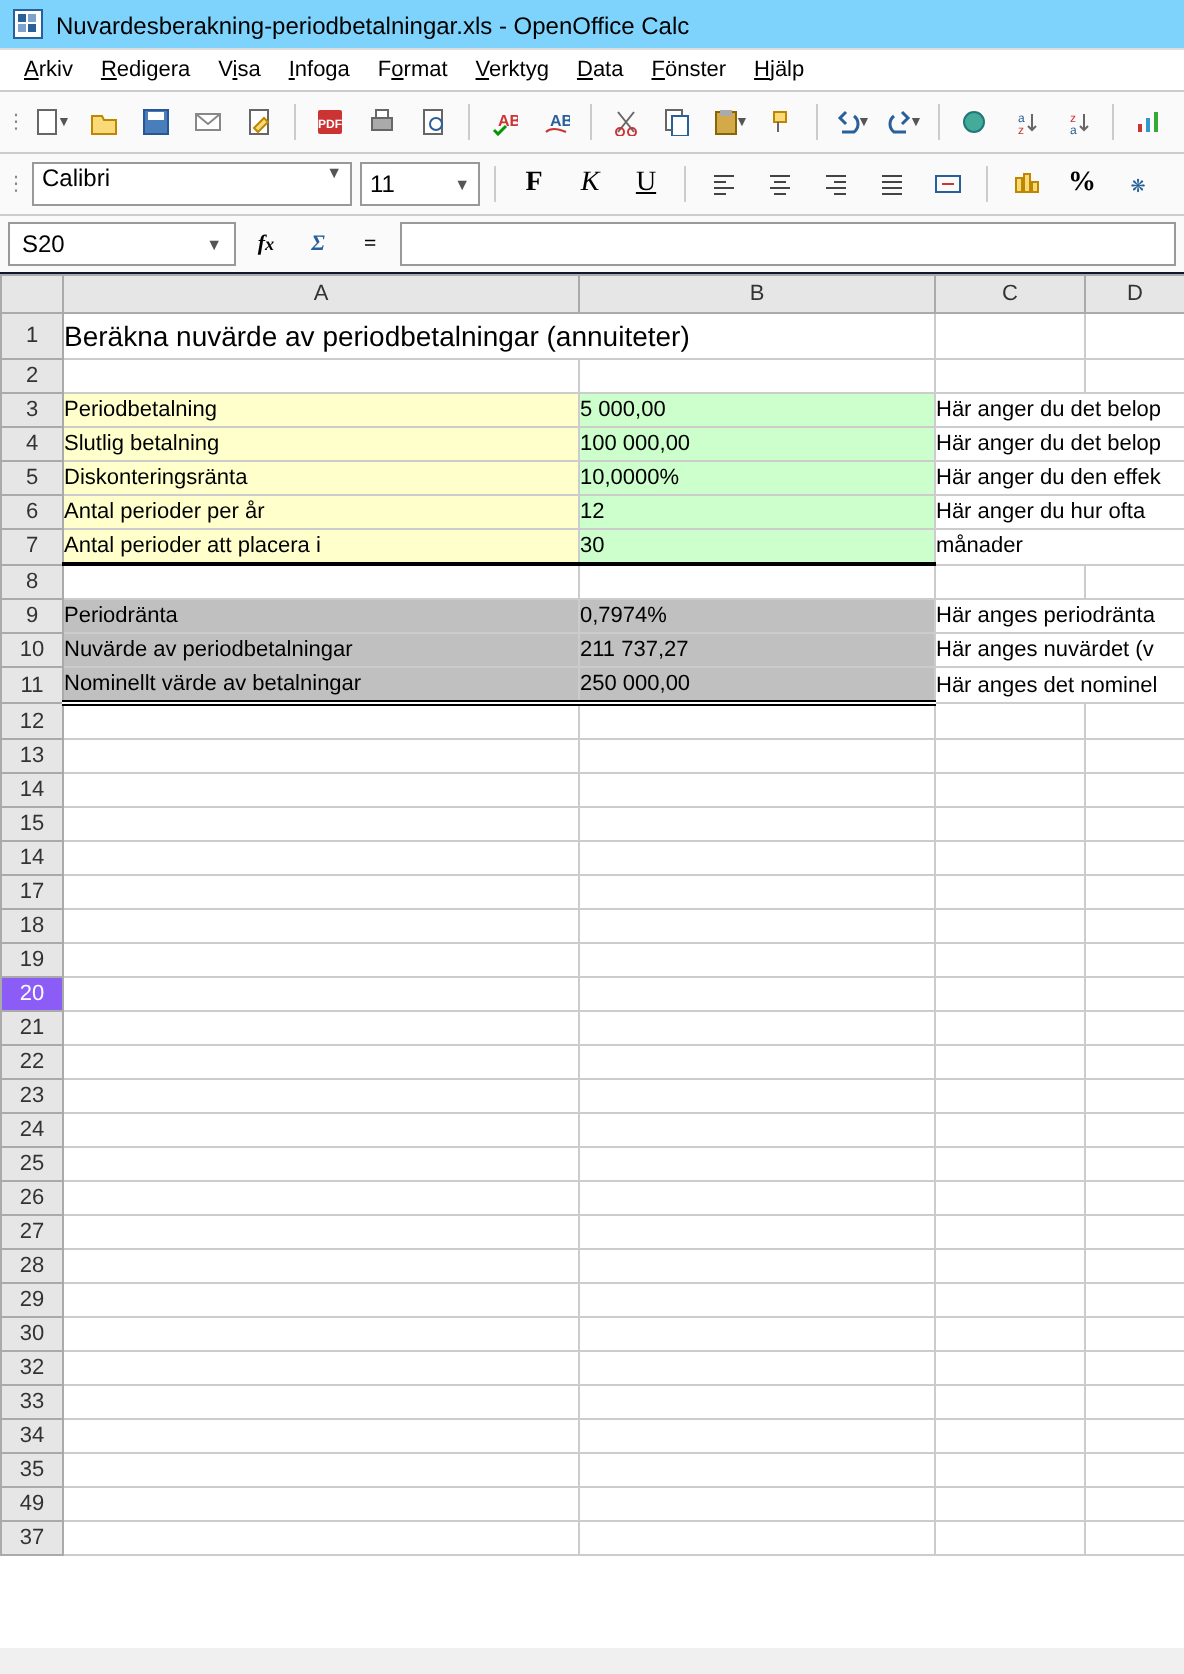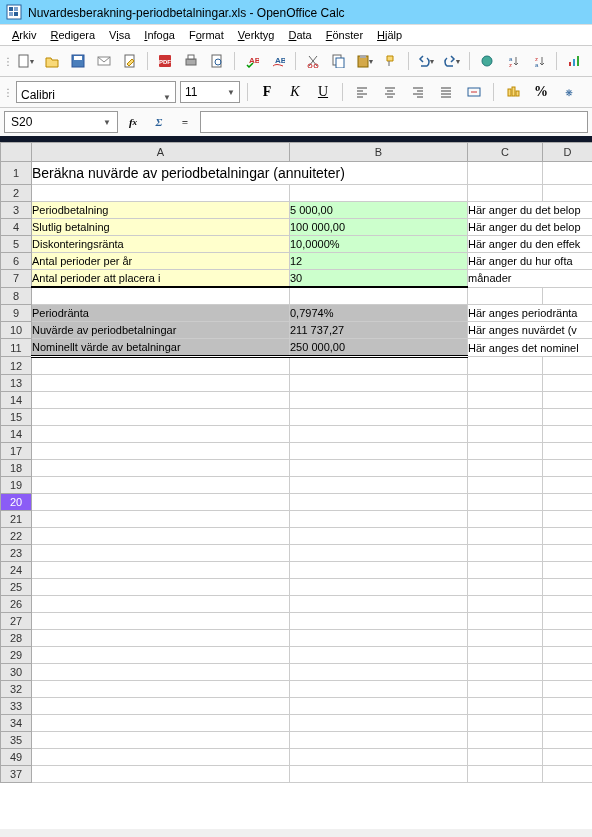--- a/index.html
+++ b/index.html
@@ -8,27 +8,27 @@
 .title-text{font-size:12px;color:#000}
 .menu-bar{background:#fff;padding:2px 6px;display:flex;gap:2px;border-bottom:1px solid #ccc}
 .menu-item{padding:2px 6px;cursor:default}
 .menu-item u{text-decoration:underline}
 .toolbar{background:#fafafa;padding:3px 4px;display:flex;align-items:center;gap:2px;border-bottom:1px solid #ccc;flex-wrap:nowrap;overflow:hidden}
 .tb-btn{width:22px;height:22px;display:inline-flex;align-items:center;justify-content:center;border:1px solid transparent;border-radius:2px;cursor:pointer}
 .tb-sep{width:1px;height:18px;background:#ccc;margin:0 3px}
 .tb-dropdown{display:inline-flex;align-items:center}
 .tb-arrow{font-size:7px;color:#555;margin-left:-2px}
 .font-row{background:#fafafa;padding:3px 4px;display:flex;align-items:center;gap:4px;border-bottom:1px solid #ccc}
-.font-name{width:150px;height:20px;border:1px solid #999;background:#fff;padding:0 4px;display:flex;align-items:flex-end;justify-content:space-between;font-size:12px}
+.font-name{width:150px;height:20px;border:1px solid #999;background:#fff;padding:0 4px;display:flex;align-items:flex-start;justify-content:space-between;font-size:12px}
 .font-size{width:50px;height:20px;border:1px solid #999;background:#fff;padding:0 4px;display:flex;align-items:center;justify-content:space-between;font-size:12px}
 .fmt-btn{width:22px;height:22px;display:inline-flex;align-items:center;justify-content:center;font-family:"Times New Roman",serif;font-size:14px;cursor:pointer;border:1px solid transparent}
 .bold{font-weight:bold}
 .italic{font-style:italic}
 .underline{text-decoration:underline}
-.cell-ref-row{background:#fafafa;padding:3px 4px;display:flex;align-items:center;gap:4px;border-bottom:6px solid #0f172a}
+.cell-ref-row{background:#fafafa;padding:3px 4px;display:flex;align-items:center;gap:4px;border-bottom:1px solid #0f172a}
 .cell-ref{width:100px;height:20px;border:1px solid #999;background:#fff;padding:0 6px;display:flex;align-items:center;justify-content:space-between;font-size:12px}
 .formula-bar{flex:1;height:20px;border:1px solid #999;background:#fff;padding:0 4px}
 .fx-btn{width:22px;height:22px;display:inline-flex;align-items:center;justify-content:center;font-style:italic;font-family:serif;cursor:pointer}
 .sheet{position:relative;background:#fff;overflow:auto;height:calc(837px - 150px)}
 table.grid{border-collapse:collapse;table-layout:fixed;width:max-content}
 table.grid th,table.grid td{border:1px solid #ccc;padding:0;margin:0;vertical-align:middle;white-space:nowrap;overflow:hidden}
 table.grid th{background:#e6e6e6;font-weight:normal;font-size:11px;text-align:center;color:#333;border:1px solid #aaa}
 .col-head{height:18px}
 .row-head{width:30px;text-align:center;background:#e6e6e6;border:1px solid #aaa;font-size:11px}
 .row-head.selected{background:#8b5cf6;color:#fff}

